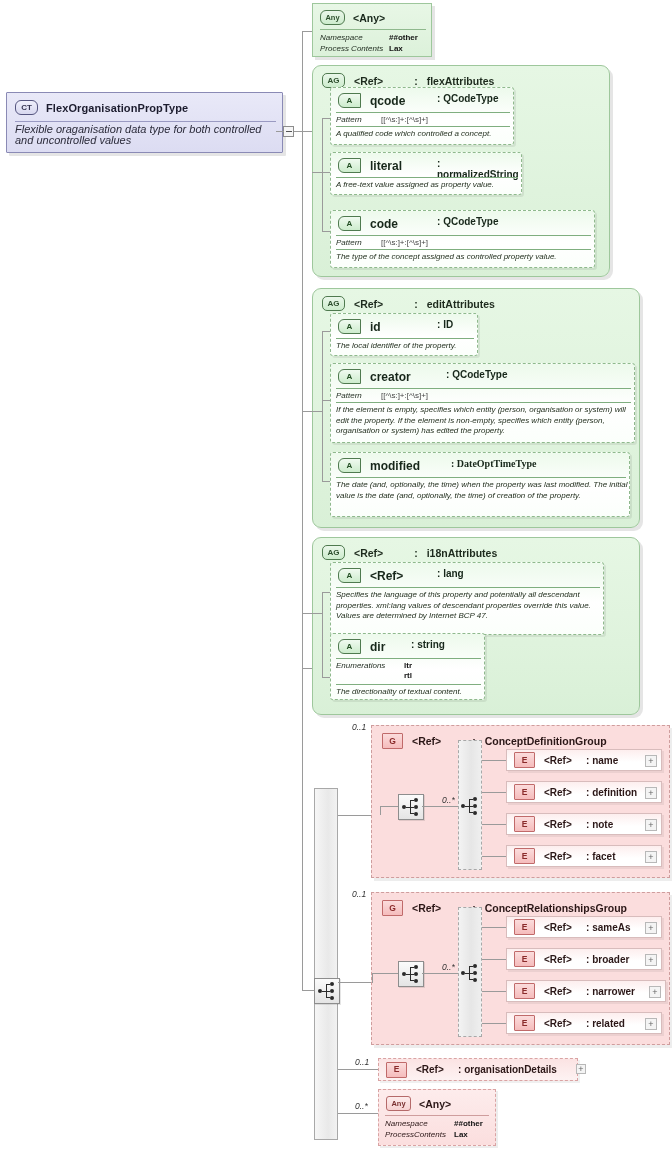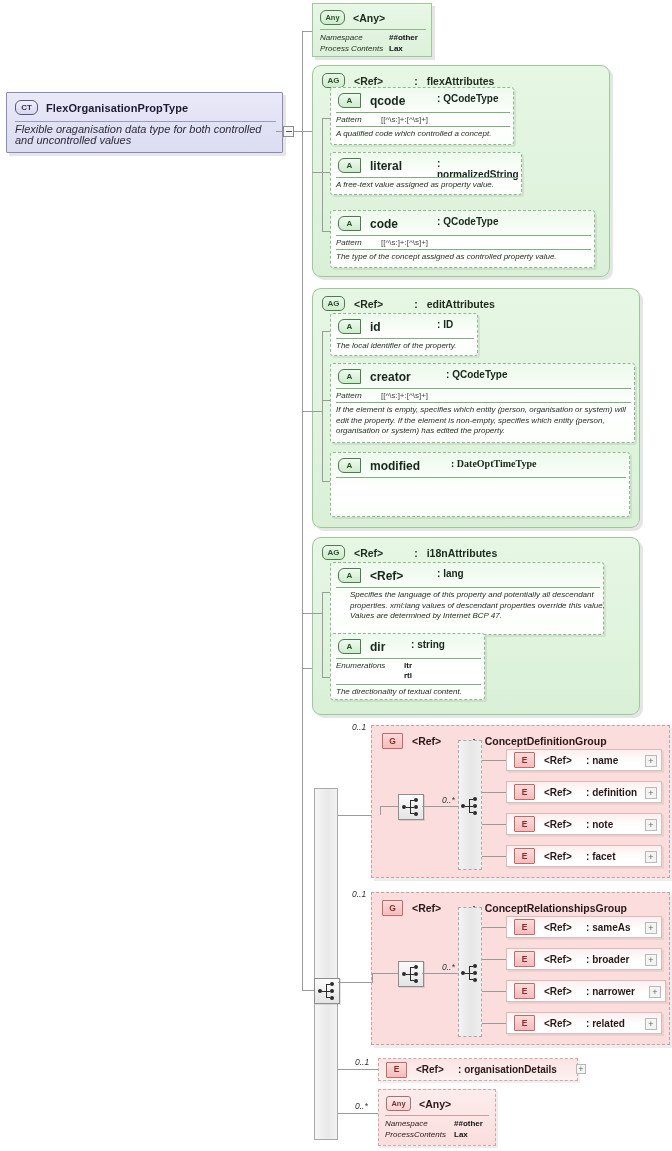--- a/index.html
+++ b/index.html
@@ -263,20 +263,21 @@
   <span class="doc" style="left:5px;top:41px;width:296px;">If the element is empty, specifies which entity (person, organisation or system) will edit the property. If the element is non-empty, specifies which entity (person, organisation or system) has edited the property.</span>
 </div>
 
 <div class="abs attr" style="left:330px;top:452px;width:300px;height:65px;">
   <div class="arow">
     <span class="pill pill-a">A</span>
     <span class="aname">modified</span>
   </div>
   <span class="atype" style="left:120px;top:5px;font-family:Liberation Serif, serif;"><span>:</span> <span>DateOptTimeType</span></span>
   <hr style="left:5px;top:24px;width:290px;">
+  <span class="doc" style="left:5px;top:27px;width:292px;">The date (and, optionally, the time) when the property was last modified. The initial value is the date (and, optionally, the time) of creation of the property.</span>
 </div>
 
 <div class="abs agbox" style="left:312px;top:537px;width:328px;height:178px;">
   <div class="hdr">
     <span class="pill pill-ag">AG</span>
     <span class="hdr-ref">&lt;Ref&gt;</span>
     <span class="hdr-colon" style="margin-left:22px;">:</span>
     <span class="hdr-ref">i18nAttributes</span>
   </div>
 </div>
@@ -285,21 +286,21 @@
 <div class="abs ln lnh" style="left:322px;top:677px;width:8px;"></div>
 <div class="abs ln lnh" style="left:312px;top:613px;width:10px;"></div>
 
 <div class="abs attr" style="left:330px;top:562px;width:274px;height:73px;">
   <div class="arow">
     <span class="pill pill-a">A</span>
     <span class="aname">&lt;Ref&gt;</span>
   </div>
   <span class="atype" style="left:106px;top:5px;"><span>:</span> <span>lang</span></span>
   <hr style="left:5px;top:24px;width:264px;">
-  <span class="doc" style="left:5px;top:27px;width:266px;margin-left:14px;">Specifies the language of this property and potentially all descendant properties. xml:lang values of descendant properties override this value. Values are determined by Internet BCP 47.</span>
+  <span class="doc" style="left:5px;top:27px;width:266px;">Specifies the language of this property and potentially all descendant properties. xml:lang values of descendant properties override this value. Values are determined by Internet BCP 47.</span>
 </div>
 
 <div class="abs attr" style="left:330px;top:633px;width:155px;height:67px;">
   <div class="arow">
     <span class="pill pill-a">A</span>
     <span class="aname">dir</span>
   </div>
   <span class="atype" style="left:80px;top:5px;"><span>:</span> <span>string</span></span>
   <hr style="left:5px;top:24px;width:145px;">
   <span class="facet-k" style="left:5px;top:27px;">Enumerations</span>

